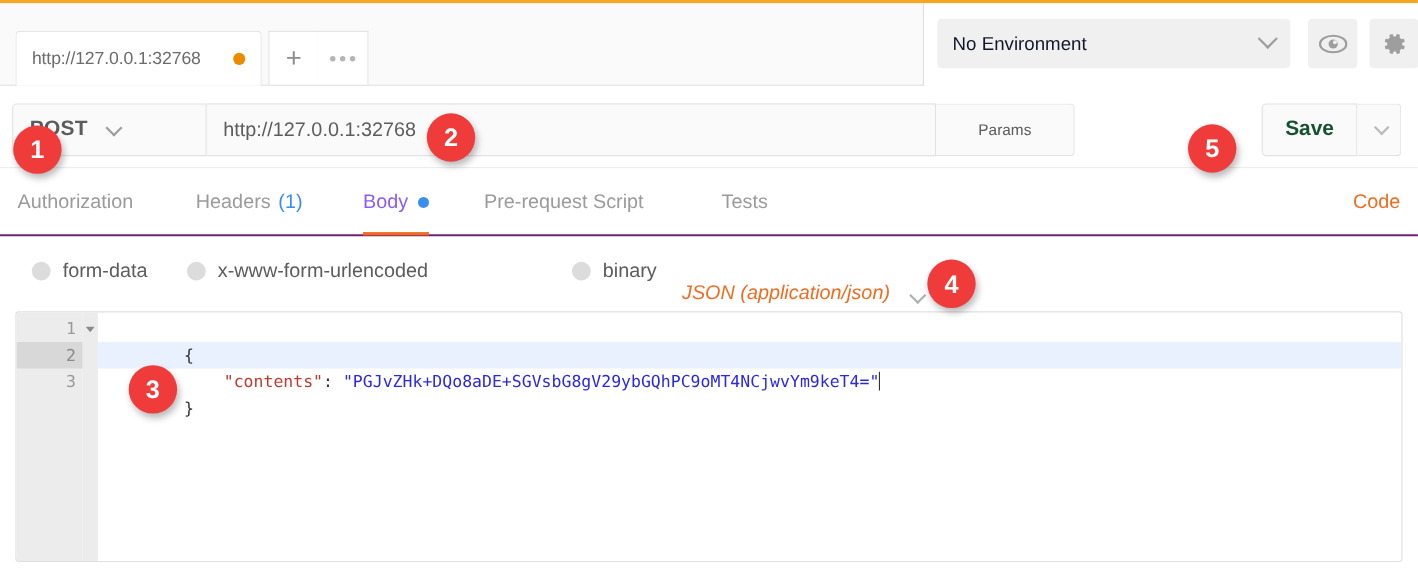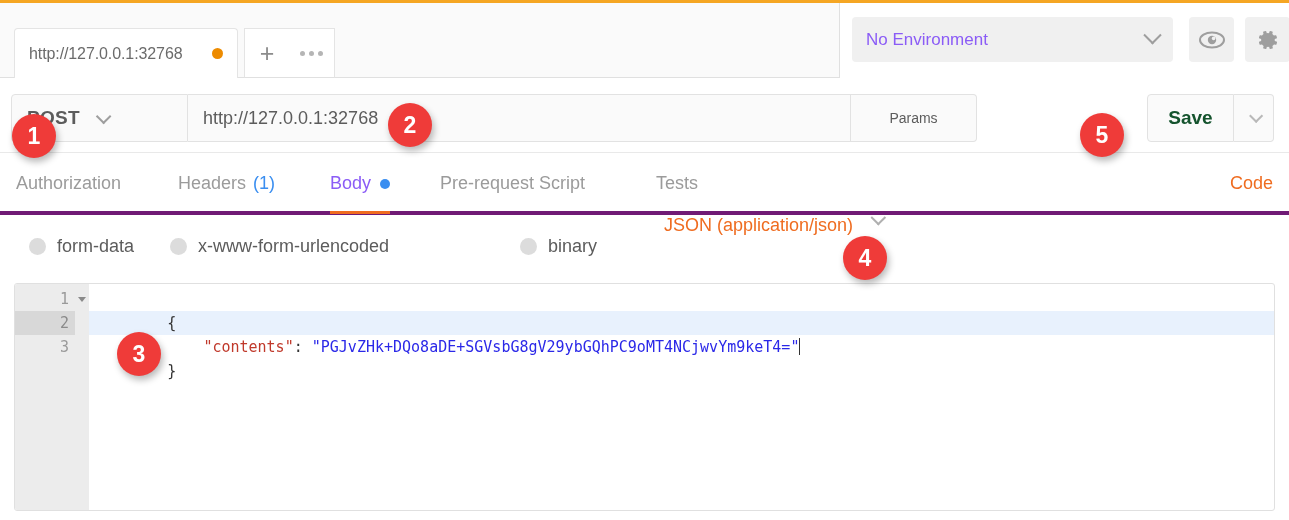--- a/index.html
+++ b/index.html
@@ -74,21 +74,21 @@
     background: #ffffff;
   }
   .env-select {
     position: absolute; left: 11px; top: 14px;
     width: 321px; height: 45px;
     background: #f0f0f0;
     border-radius: 4px;
     display: flex; align-items: center;
     padding: 0 14px;
   }
-  .env-label { font-size: 17px; color: #8b5cf6; flex: 1; }
+  .env-label { font-size: 17px; color: #0f172a; flex: 1; }
   .chev {
     width: 13px; height: 13px;
     border-right: 2px solid #9e9e9e; border-bottom: 2px solid #9e9e9e;
     transform: rotate(45deg) translate(-3px,-3px);
   }
   .icon-btn {
     position: absolute; top: 14px;
     width: 45px; height: 45px;
     background: #f0f0f0; border-radius: 4px;
     display: flex; align-items: center; justify-content: center;
@@ -178,21 +178,21 @@
     width: 10px; height: 10px;
     border-right: 2px solid #b9b9b9; border-bottom: 2px solid #b9b9b9;
     transform: rotate(45deg) translateY(-3px);
   }
 
   
   .navtabs {
     position: absolute; left: 0; top: 153px;
     width: 1289px; height: 62px;
     background: #ffffff;
-    border-bottom: 4px solid #701a75;
+    border-bottom: 2px solid #701a75;
   }
   .navtab {
     position: absolute; top: 0; height: 61px;
     display: flex; align-items: center;
     font-size: 18px; color: #9b9b9b;
   }
   .navtab.active { color: #8b5cf6; justify-content: space-between; }
   .navtab .underline {
     position: absolute; left: 0; bottom: 0;
     width: 100%; height: 3px; background: #ef6c20;
@@ -224,22 +224,22 @@
     display: flex; align-items: center; justify-content: center;
     flex: none;
   }
   .radio.checked { background: #ffffff; border: 1px solid #dcdcdc; }
   .radio.checked::after {
     content: ""; width: 11px; height: 11px; border-radius: 50%;
     background: #ef6c20; display: block;
   }
   .radio-label { font-size: 18px; color: #5c5c5c; white-space: nowrap; }
   .json-sel {
-    position: absolute; left: 664px; top: 0; height: 62px;
-    display: flex; align-items: flex-start;
+    position: absolute; left: 620px; top: 0; height: 62px;
+    display: flex; align-items: flex-end; font-style: italic;
   }
   .json-text { font-size: 18px; color: #ef6c20; }
   .json-chev {
     width: 11px; height: 11px; margin-left: 17px;
     border-right: 2px solid #b0b0b0; border-bottom: 2px solid #b0b0b0;
     transform: rotate(45deg) translateY(-4px);
   }
 
   
   .editor {

